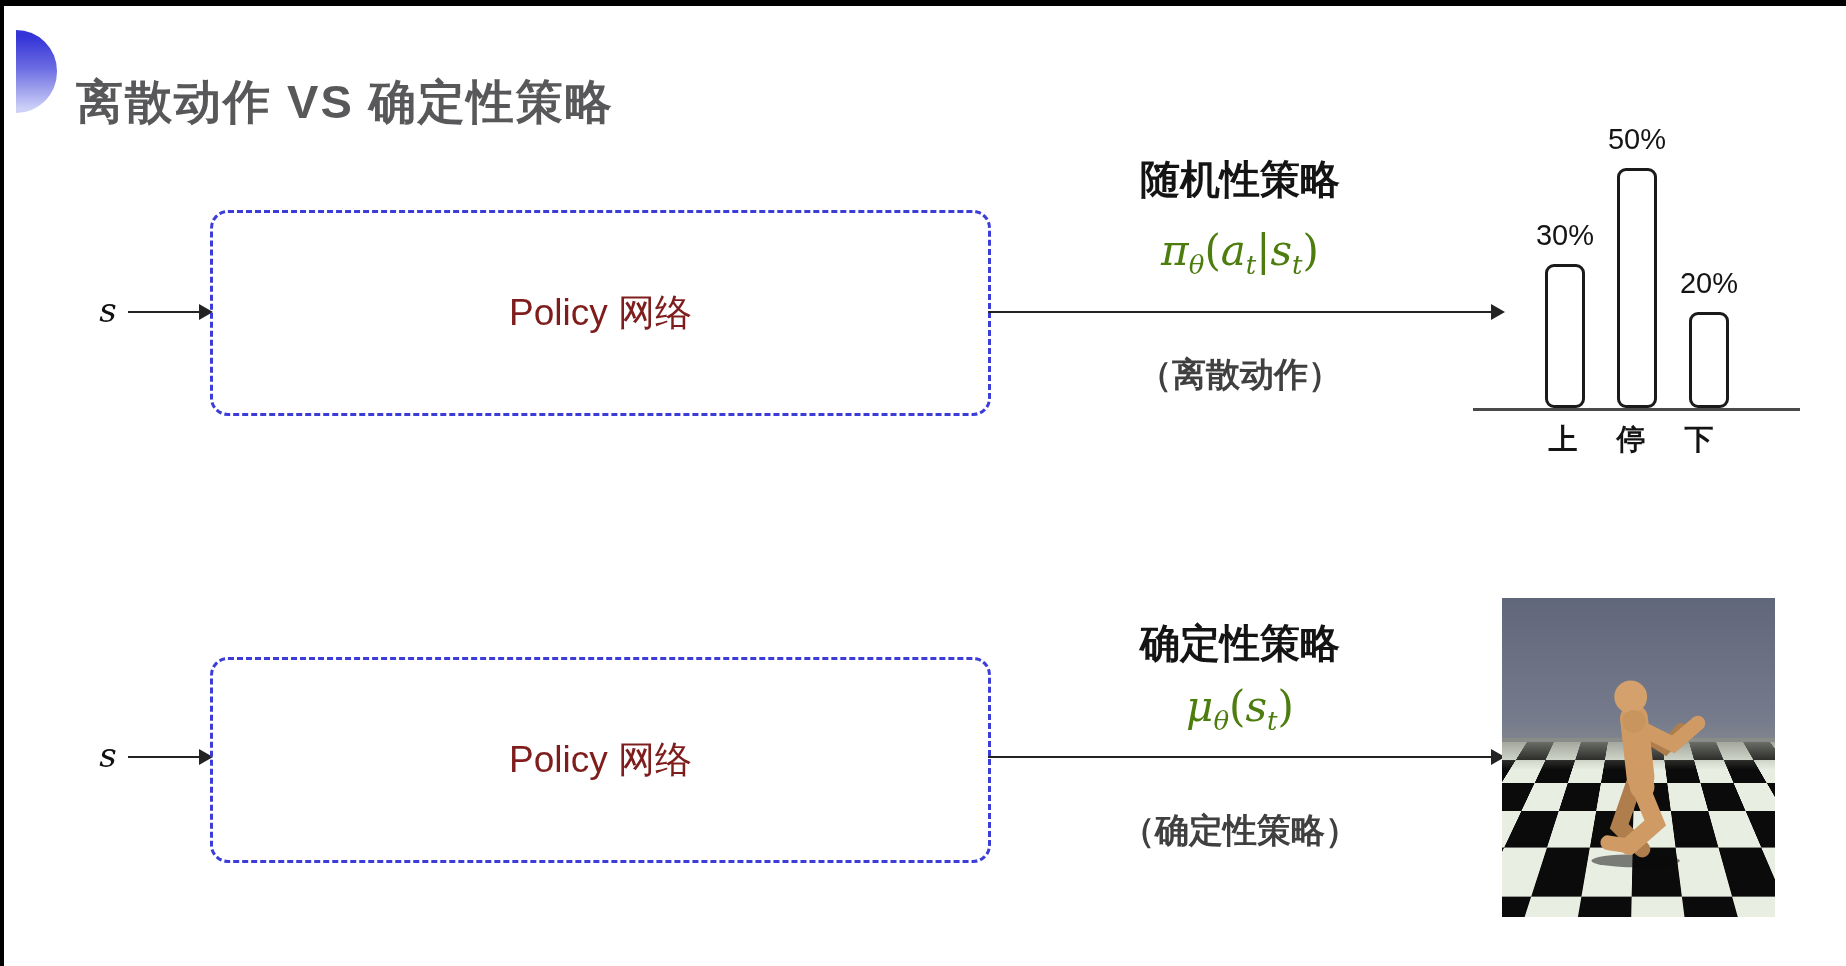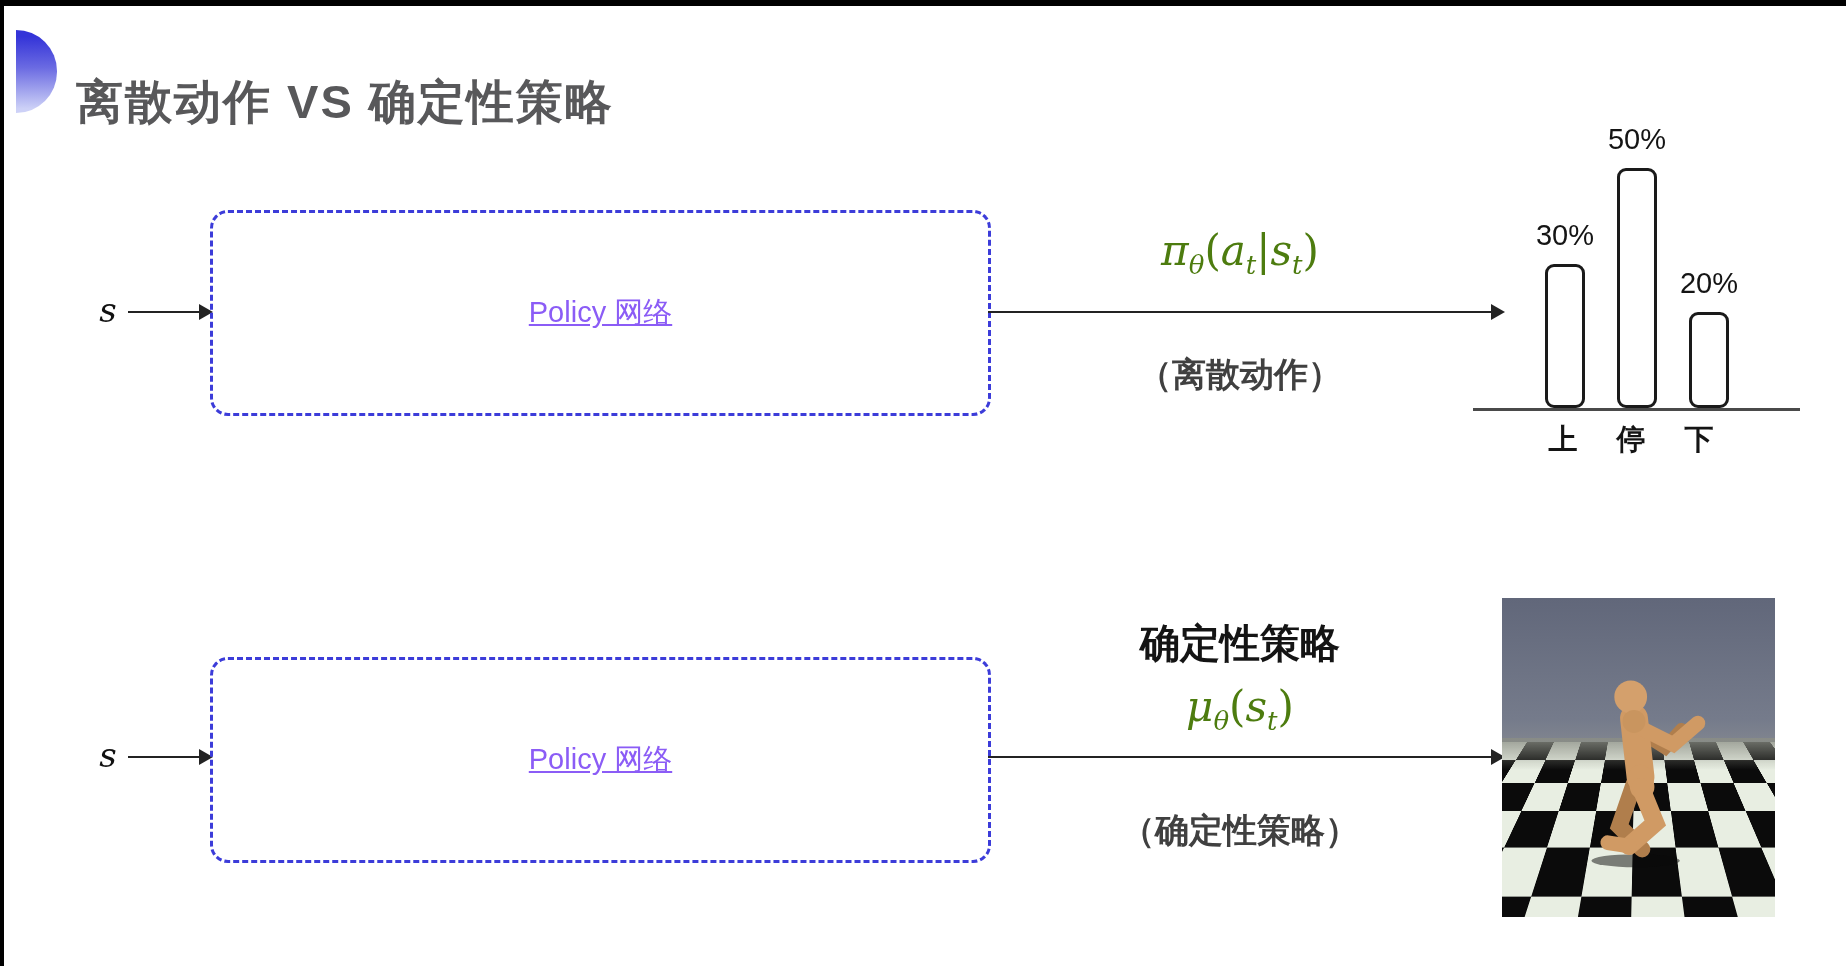--- a/index.html
+++ b/index.html
@@ -24,21 +24,21 @@
   }
 
   
   .policy-box{
     position:absolute;left:210px;width:775px;height:200px;
     border:3px dashed #3c3cd9;border-radius:18px;background:transparent;
     display:flex;align-items:center;justify-content:center;
   }
   .policy-box.top{top:210px;}
   .policy-box.bottom{top:657px;}
-  .policy-box .box-label{font-size:29px;color:#8b5cf6;text-decoration:underline;}
+  .policy-box .box-label{font-size:37px;color:#7f1d1d;}
 
   
   .s-label{
     position:absolute;left:88px;width:40px;text-align:center;
     font-family:"DejaVu Serif",serif;font-style:italic;font-size:34px;color:#111;
   }
   .s-label.top{top:290px;}
   .s-label.bottom{top:735px;}
 
   
@@ -113,20 +113,21 @@
 
   <div class="policy-box top">
     <span class="box-label">Policy 网络</span>
   </div>
 
   <div class="arrow long-top">
       <div class="shaft"></div>
       <div class="head"></div>
     </div>
 
+  <div class="annot type-top policy-type">随机性策略</div>
   <div class="annot formula-top formula"><span>π</span><sub>θ</sub><span class="f-up">(</span><span>a</span><sub>t</sub><span class="f-up">|</span><span>s</span><sub>t</sub><span class="f-up">)</span></div>
   <div class="annot note-top red-note">（离散动作）</div>
 
   <div class="bar-chart">
     <div class="bars-row" id="bars-row">
         <div class="bar-col">
           <div class="bar-value">30%</div>
           <div class="bar" style="height: 144px;"></div>
         </div>
         <div class="bar-col">

